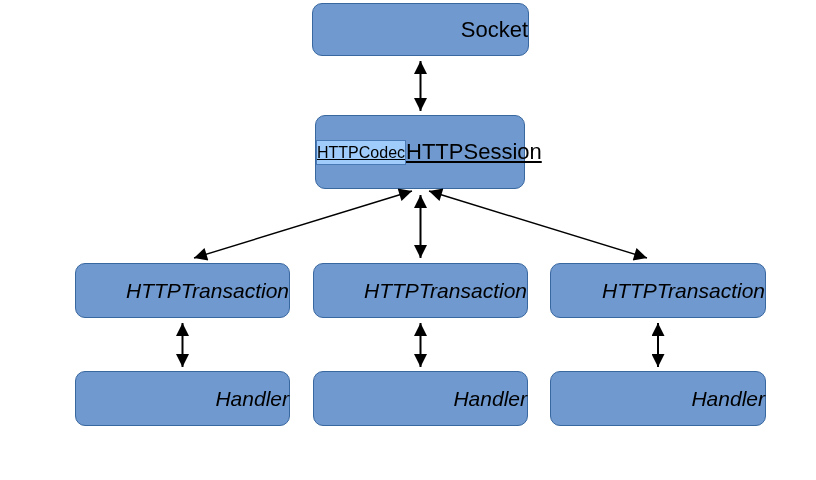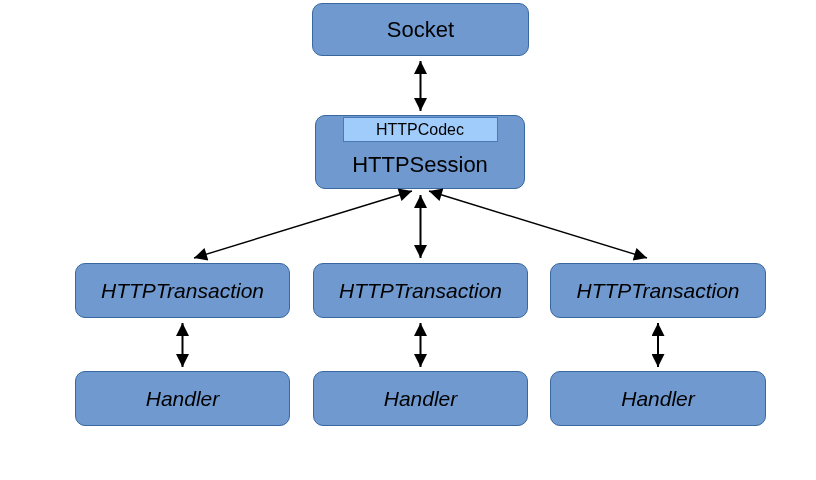--- a/index.html
+++ b/index.html
@@ -12,33 +12,34 @@
     overflow: hidden;
   }
   .node {
     position: absolute;
     box-sizing: border-box;
     background: #6f99cf;
     border: 1.5px solid #39679f;
     border-radius: 10px;
     display: flex;
     align-items: center;
-    justify-content: center;
+    justify-content: flex-end;
     color: #000000;
     z-index: 2;
   }
   .node-label { white-space: nowrap; }
   .lbl-lg { font-size: 22px; }
   .lbl-md { font-size: 21px; font-style: italic; }
 
   #socket  { left: 312px; top: 3px;   width: 217px; height: 53px; }
   #session {
     left: 315px; top: 115px; width: 210px; height: 74px;
-    flex-direction: column;
+    flex-direction: row;
     justify-content: flex-start;
+    text-decoration: underline;
   }
   #codec {
     box-sizing: border-box;
     margin-top: 1px;
     width: 155px;
     height: 25px;
     background: #9fccfa;
     border: 1px solid #4a7ab5;
     display: flex;
     align-items: center;

